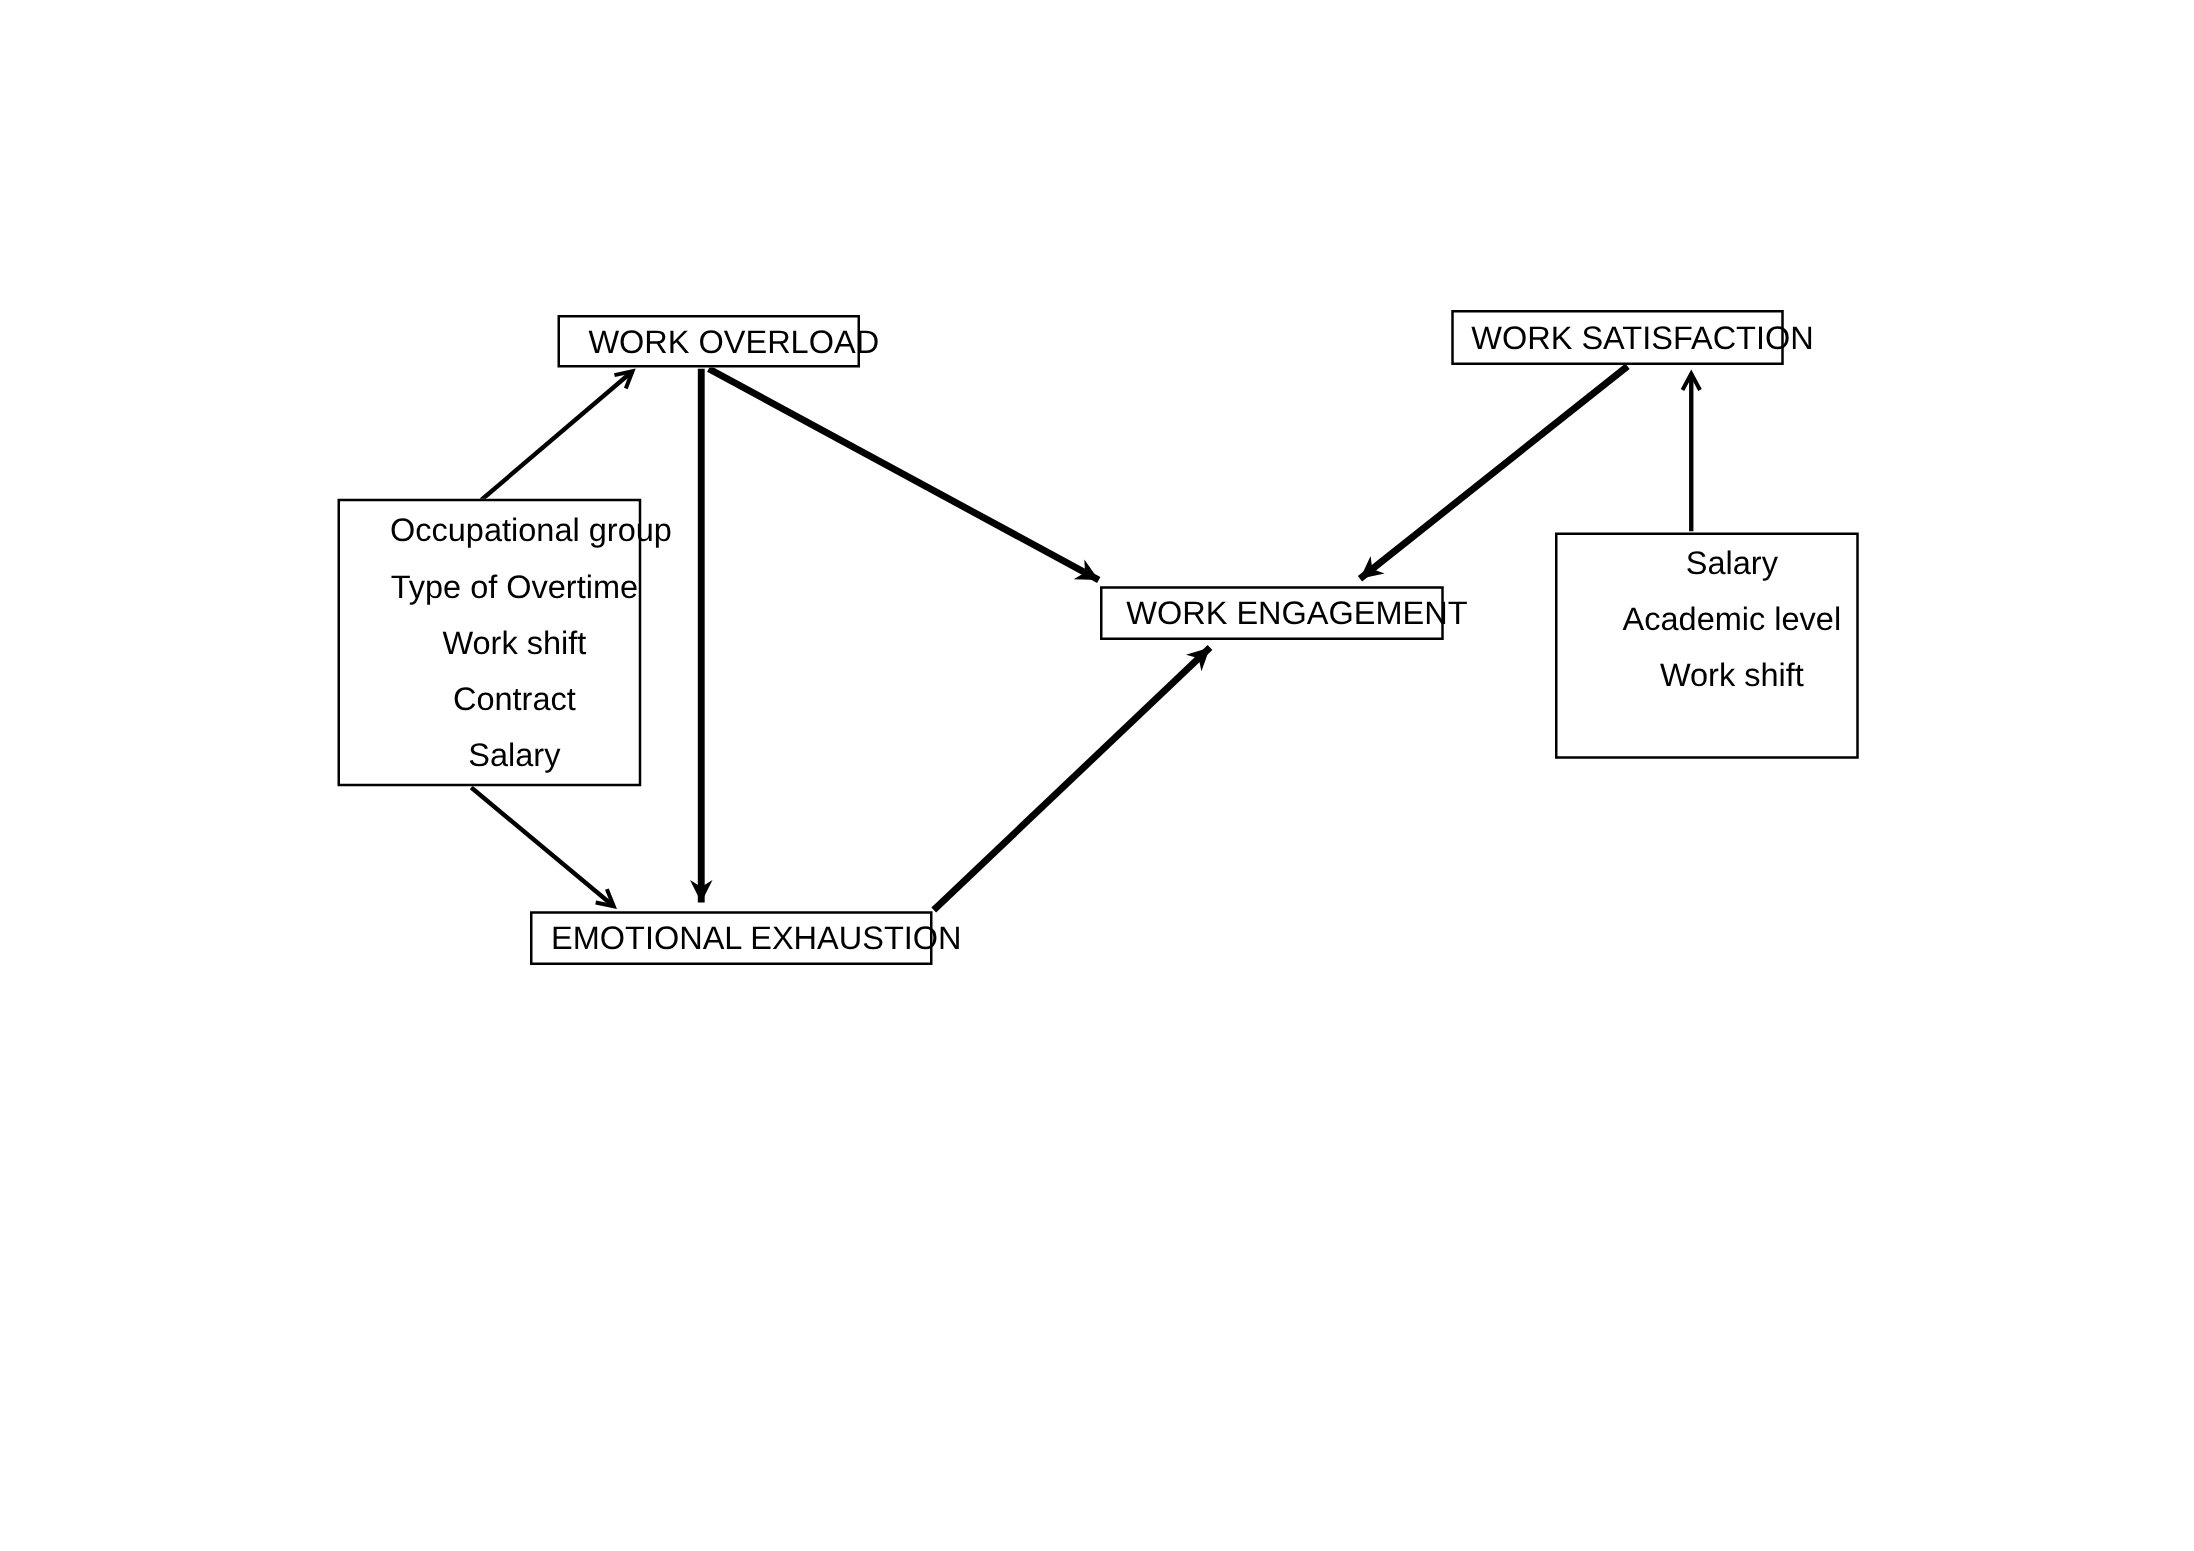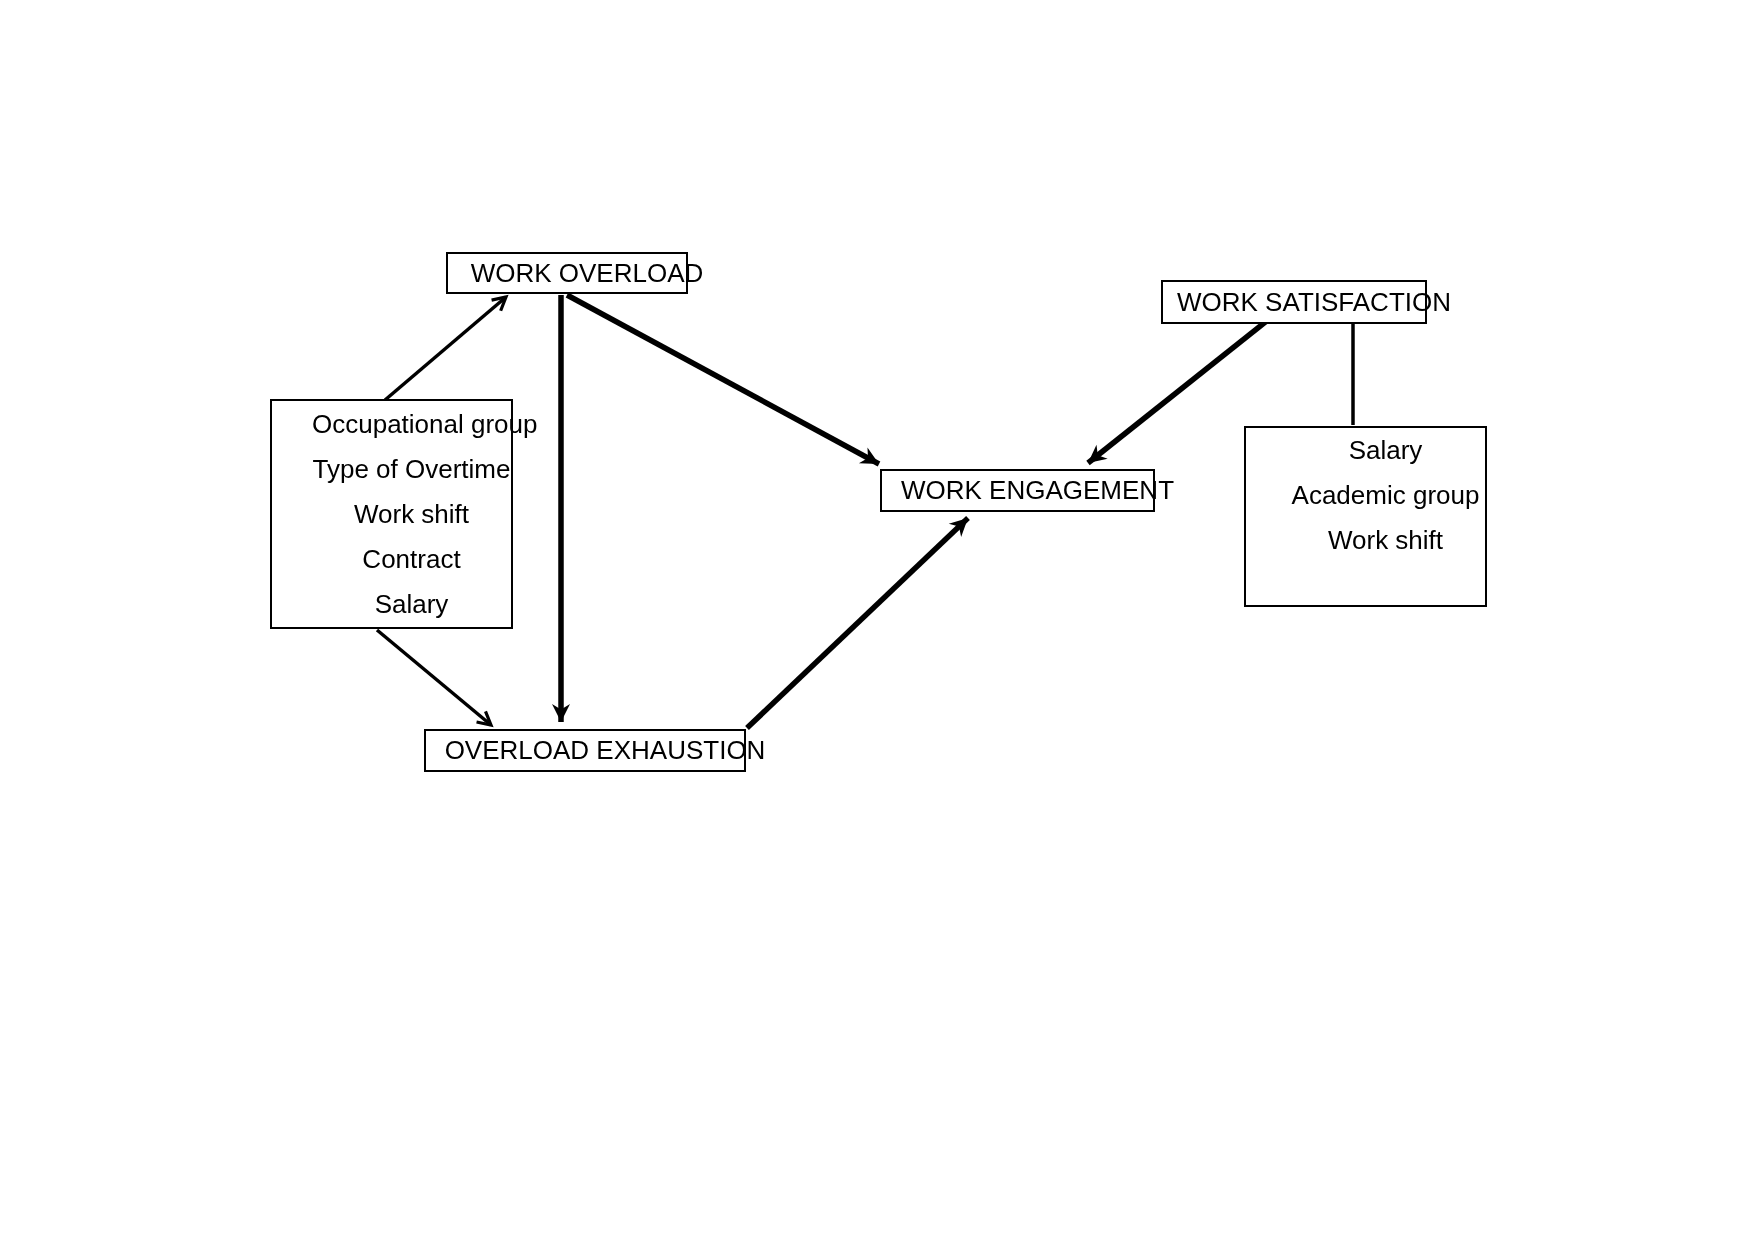--- a/index.html
+++ b/index.html
@@ -50,21 +50,21 @@
     display: block;
   }
   .factor-line {
     display: block;
     line-height: 45px;
     height: 45px;
     white-space: nowrap;
   }
   
   #node-work-overload        { left: 446px;  top: 252px; width: 242px; height: 42px; }
-  #node-work-satisfaction    { left: 1161px; top: 248px; width: 266px; height: 44px; margin-top: 32px; }
+  #node-work-satisfaction    { left: 1161px; top: 248px; width: 266px; height: 44px; }
   #node-work-engagement      { left: 852px;  top: 469px; width: 275px; height: 43px; margin-left: 28px; }
   #node-emotional-exhaustion { left: 424px;  top: 729px; width: 322px; height: 43px; }
   #node-left-factors         { left: 270px;  top: 399px; width: 243px; height: 230px; padding-top: 1px; }
   #node-right-factors        { left: 1244px; top: 426px; width: 243px; height: 181px; }
 </style>
 </head>
 <body>
 
 <div id="canvas">
 
@@ -86,29 +86,29 @@
     <line class="edge-thick" x1="1302" y1="293" x2="1088" y2="463" marker-end="url(#head-thick)"></line>
     <line class="edge-thin" x1="1353" y1="425" x2="1353" y2="299" marker-end="url(#head-thin)"></line>
   </svg>
 
   <div class="node single" id="node-work-overload">WORK OVERLOAD</div>
 
   <div class="node single" id="node-work-satisfaction">WORK SATISFACTION</div>
 
   <div class="node single" id="node-work-engagement">WORK ENGAGEMENT</div>
 
-  <div class="node single" id="node-emotional-exhaustion">OVERLOAD EXHAUSTION</div>
+  <div class="node single" id="node-emotional-exhaustion">EMOTIONAL EXHAUSTION</div>
 
   <div class="node multi" id="node-left-factors">
     <span class="factor-line">Occupational group</span>
     <span class="factor-line">Type of Overtime</span>
     <span class="factor-line">Work shift</span>
     <span class="factor-line">Contract</span>
     <span class="factor-line">Salary</span>
   </div>
 
   <div class="node multi" id="node-right-factors">
     <span class="factor-line">Salary</span>
-    <span class="factor-line">Academic group</span>
+    <span class="factor-line">Academic level</span>
     <span class="factor-line">Work shift</span>
   </div>
 
 </div>
 
 </body></html>

